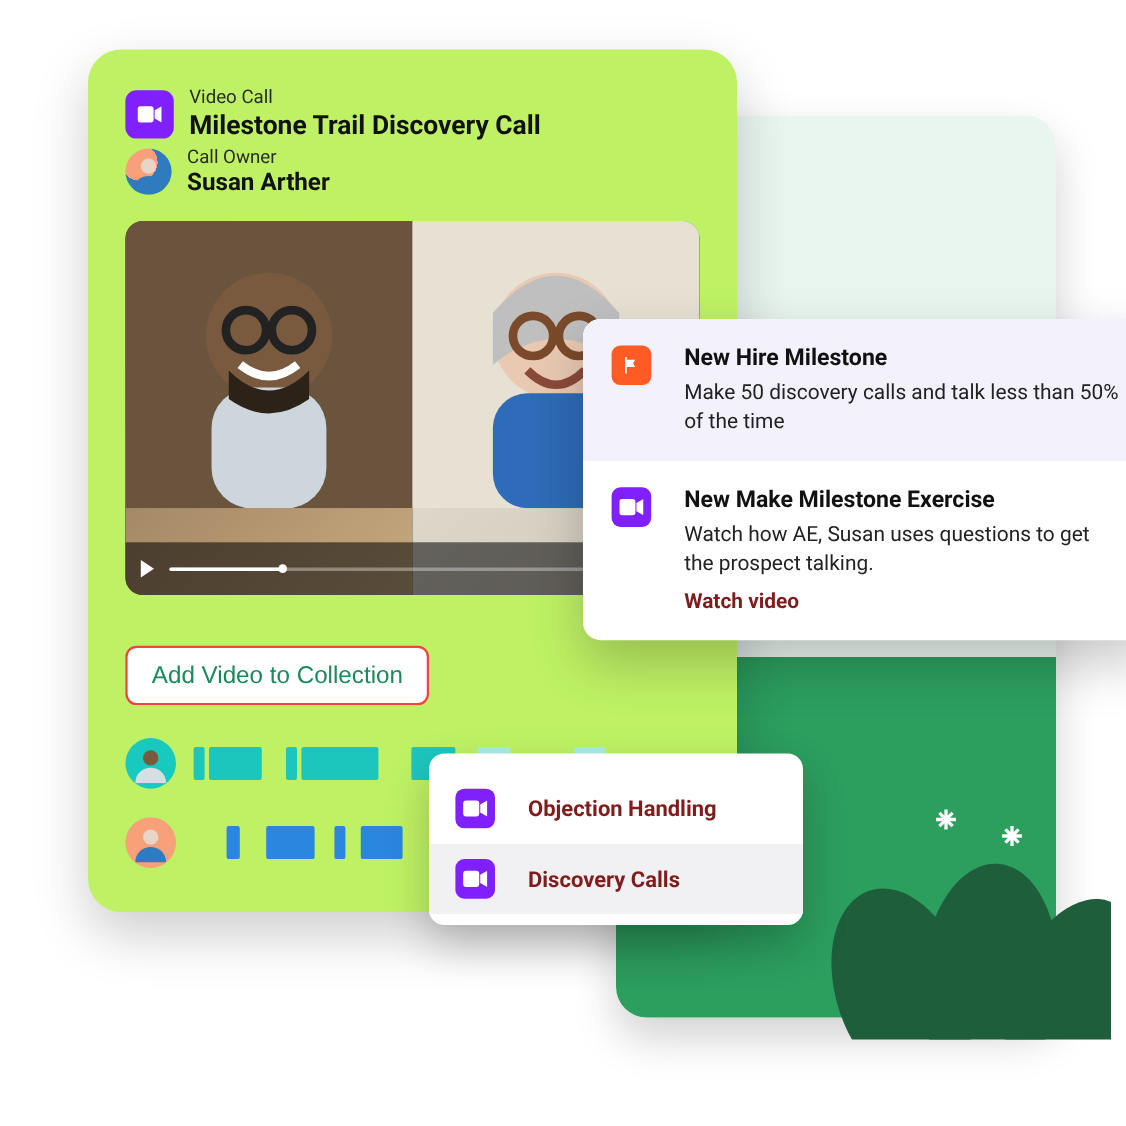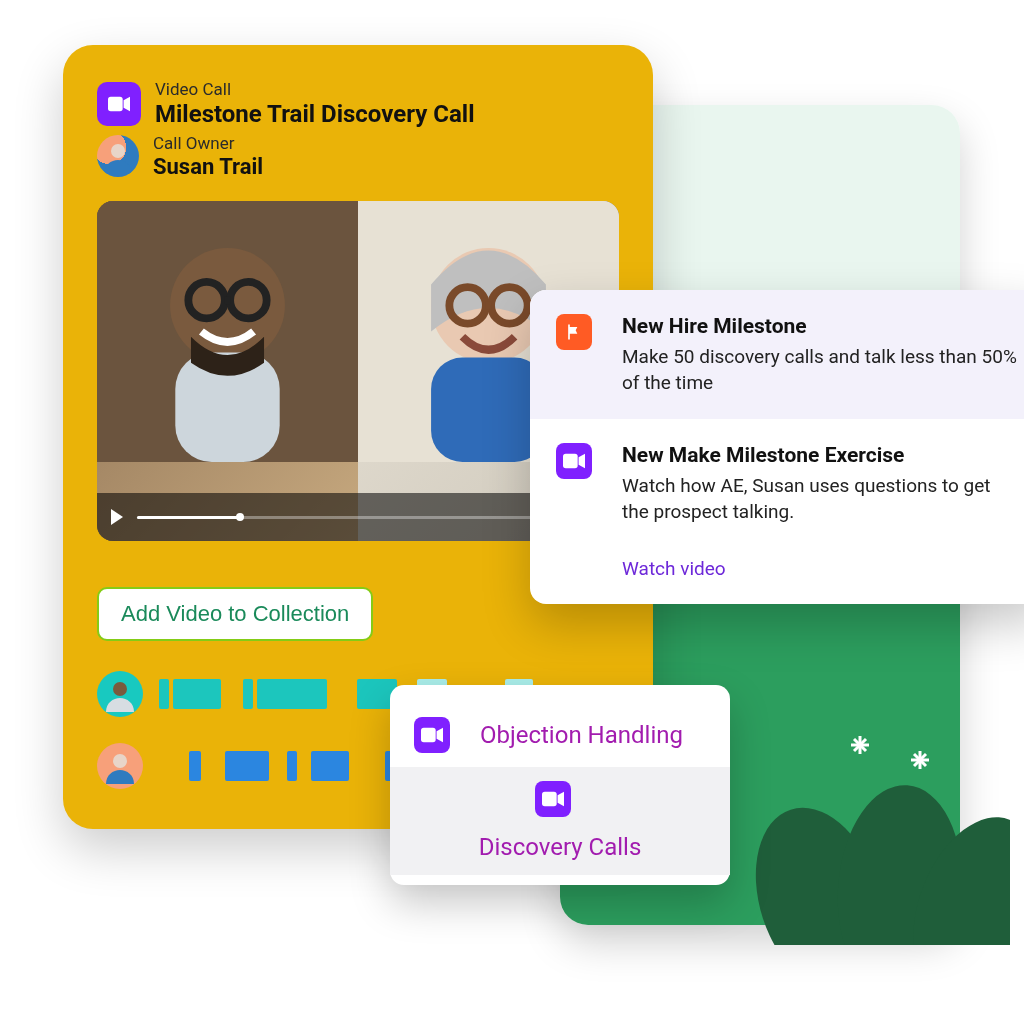--- a/index.html
+++ b/index.html
@@ -22,23 +22,23 @@
   }
   .plant {
     position: absolute;
     bottom: -20px; right: -50px;
     width: 260px; height: 220px;
   }
 
   
   .main-card {
     position: absolute;
-    top: 45px; left: 63px;
+    top: 45px; left: 80px;
     width: 590px;
-    background: #eab308;
+    background: #bef264;
     border-radius: 30px;
     box-shadow: 0 20px 50px rgba(0,0,0,0.20);
     padding: 34px 34px 40px 34px;
   }
 
   .row { display: flex; align-items: center; }
   .icon-tile {
     width: 44px; height: 44px;
     background: #8020ff;
     border-radius: 10px;
@@ -93,21 +93,21 @@
   .progress-track {
     flex:1; height:3px; background:rgba(255,255,255,0.35);
     position:relative; border-radius:2px;
   }
   .progress-fill { position:absolute; left:0; top:0; bottom:0; width:22%; background:#fff; border-radius:2px;}
   .progress-dot  { position:absolute; left:22%; top:50%; width:8px; height:8px; background:#fff; border-radius:50%; transform:translate(-50%,-50%);}
 
   .add-btn {
     margin-top: 46px;
     display:inline-block;
-    border: 2px solid #84cc16;
+    border: 2px solid #ef4444;
     color:#1a8a5a;
     font-size: 22px;
     font-weight: 500;
     padding: 12px 22px;
     border-radius: 10px;
     background:#fff;
     cursor:pointer;
   }
 
   .speaker-rows { margin-top: 30px; display:flex; flex-direction:column; gap:26px; }
@@ -132,40 +132,40 @@
     box-shadow: 0 18px 40px rgba(0,0,0,0.22);
     padding: 18px 0 10px 0;
   }
   .collections-pop h3 {
     font-size: 21px; font-weight:700; color:#111;
     padding: 0 24px 10px 24px;
   }
   .coll-item {
     display:flex; align-items:center; gap:16px;
     padding: 14px 24px;
-    font-size: 24px; font-weight:400; color:#a21caf;
+    font-size: 20px; font-weight:700; color:#7f1d1d;
     cursor:pointer;
   }
-  .coll-item.active { background:#f1f1f3;flex-direction:column; }
+  .coll-item.active { background:#f1f1f3; }
 
   
   .milestone-card {
     position:absolute;
     top: 290px; left: 530px;
     width: 516px;
     background:#fff;
     border-radius: 16px;
     box-shadow: 0 20px 48px rgba(0,0,0,0.22);
     overflow:hidden;
   }
   .ms-row { display:flex; gap:16px; padding: 24px 26px; }
   .ms-row.first { background:#f3f1fb; }
   .ms-title { font-size:21px; font-weight:700; color:#111; margin-bottom:6px;}
   .ms-body  { font-size:19px; color:#222; line-height:1.35; }
-  .ms-link  { display:inline-block; margin-top:32px; font-size:19px; font-weight:400; color:#6d28d9; cursor:pointer; }
+  .ms-link  { display:inline-block; margin-top:10px; font-size:19px; font-weight:700; color:#7f1d1d; cursor:pointer; }
 
   .cam-icon { width:22px; height:16px; }
 </style>
 </head>
 <body>
 
 <div class="bg-card">
   <svg class="plant" viewBox="0 0 260 220">
     <g fill="#1f5e3a">
       <ellipse cx="70" cy="175" rx="60" ry="95" transform="rotate(-18 70 175)"></ellipse>
@@ -206,21 +206,21 @@
 
   <div class="owner-row">
     <div class="avatar">
       <svg viewBox="0 0 36 36">
           <circle cx="18" cy="13" r="7" fill="#e8d5c8"></circle>
           <path d="M4 36c0-9 7-14 14-14s14 5 14 14" fill="#2f7bbf"></path>
         </svg>
     </div>
     <div>
       <div class="label-small">Call Owner</div>
-      <div class="label-big" style="font-size:22px">Susan Trail</div>
+      <div class="label-big" style="font-size:22px">Susan Arther</div>
     </div>
   </div>
 
   <div class="video-frame">
     <div class="video-half">
       <svg class="face" viewBox="0 0 100 100" preserveAspectRatio="xMidYMid slice">
         <rect width="100" height="100" fill="#6b543e"></rect>
         <circle cx="50" cy="40" r="22" fill="#7a5a3e"></circle>
         <rect x="30" y="58" width="40" height="42" rx="14" fill="#cdd6dc"></rect>
         <circle cx="42" cy="38" r="7" fill="none" stroke="#222" stroke-width="3"></circle>

